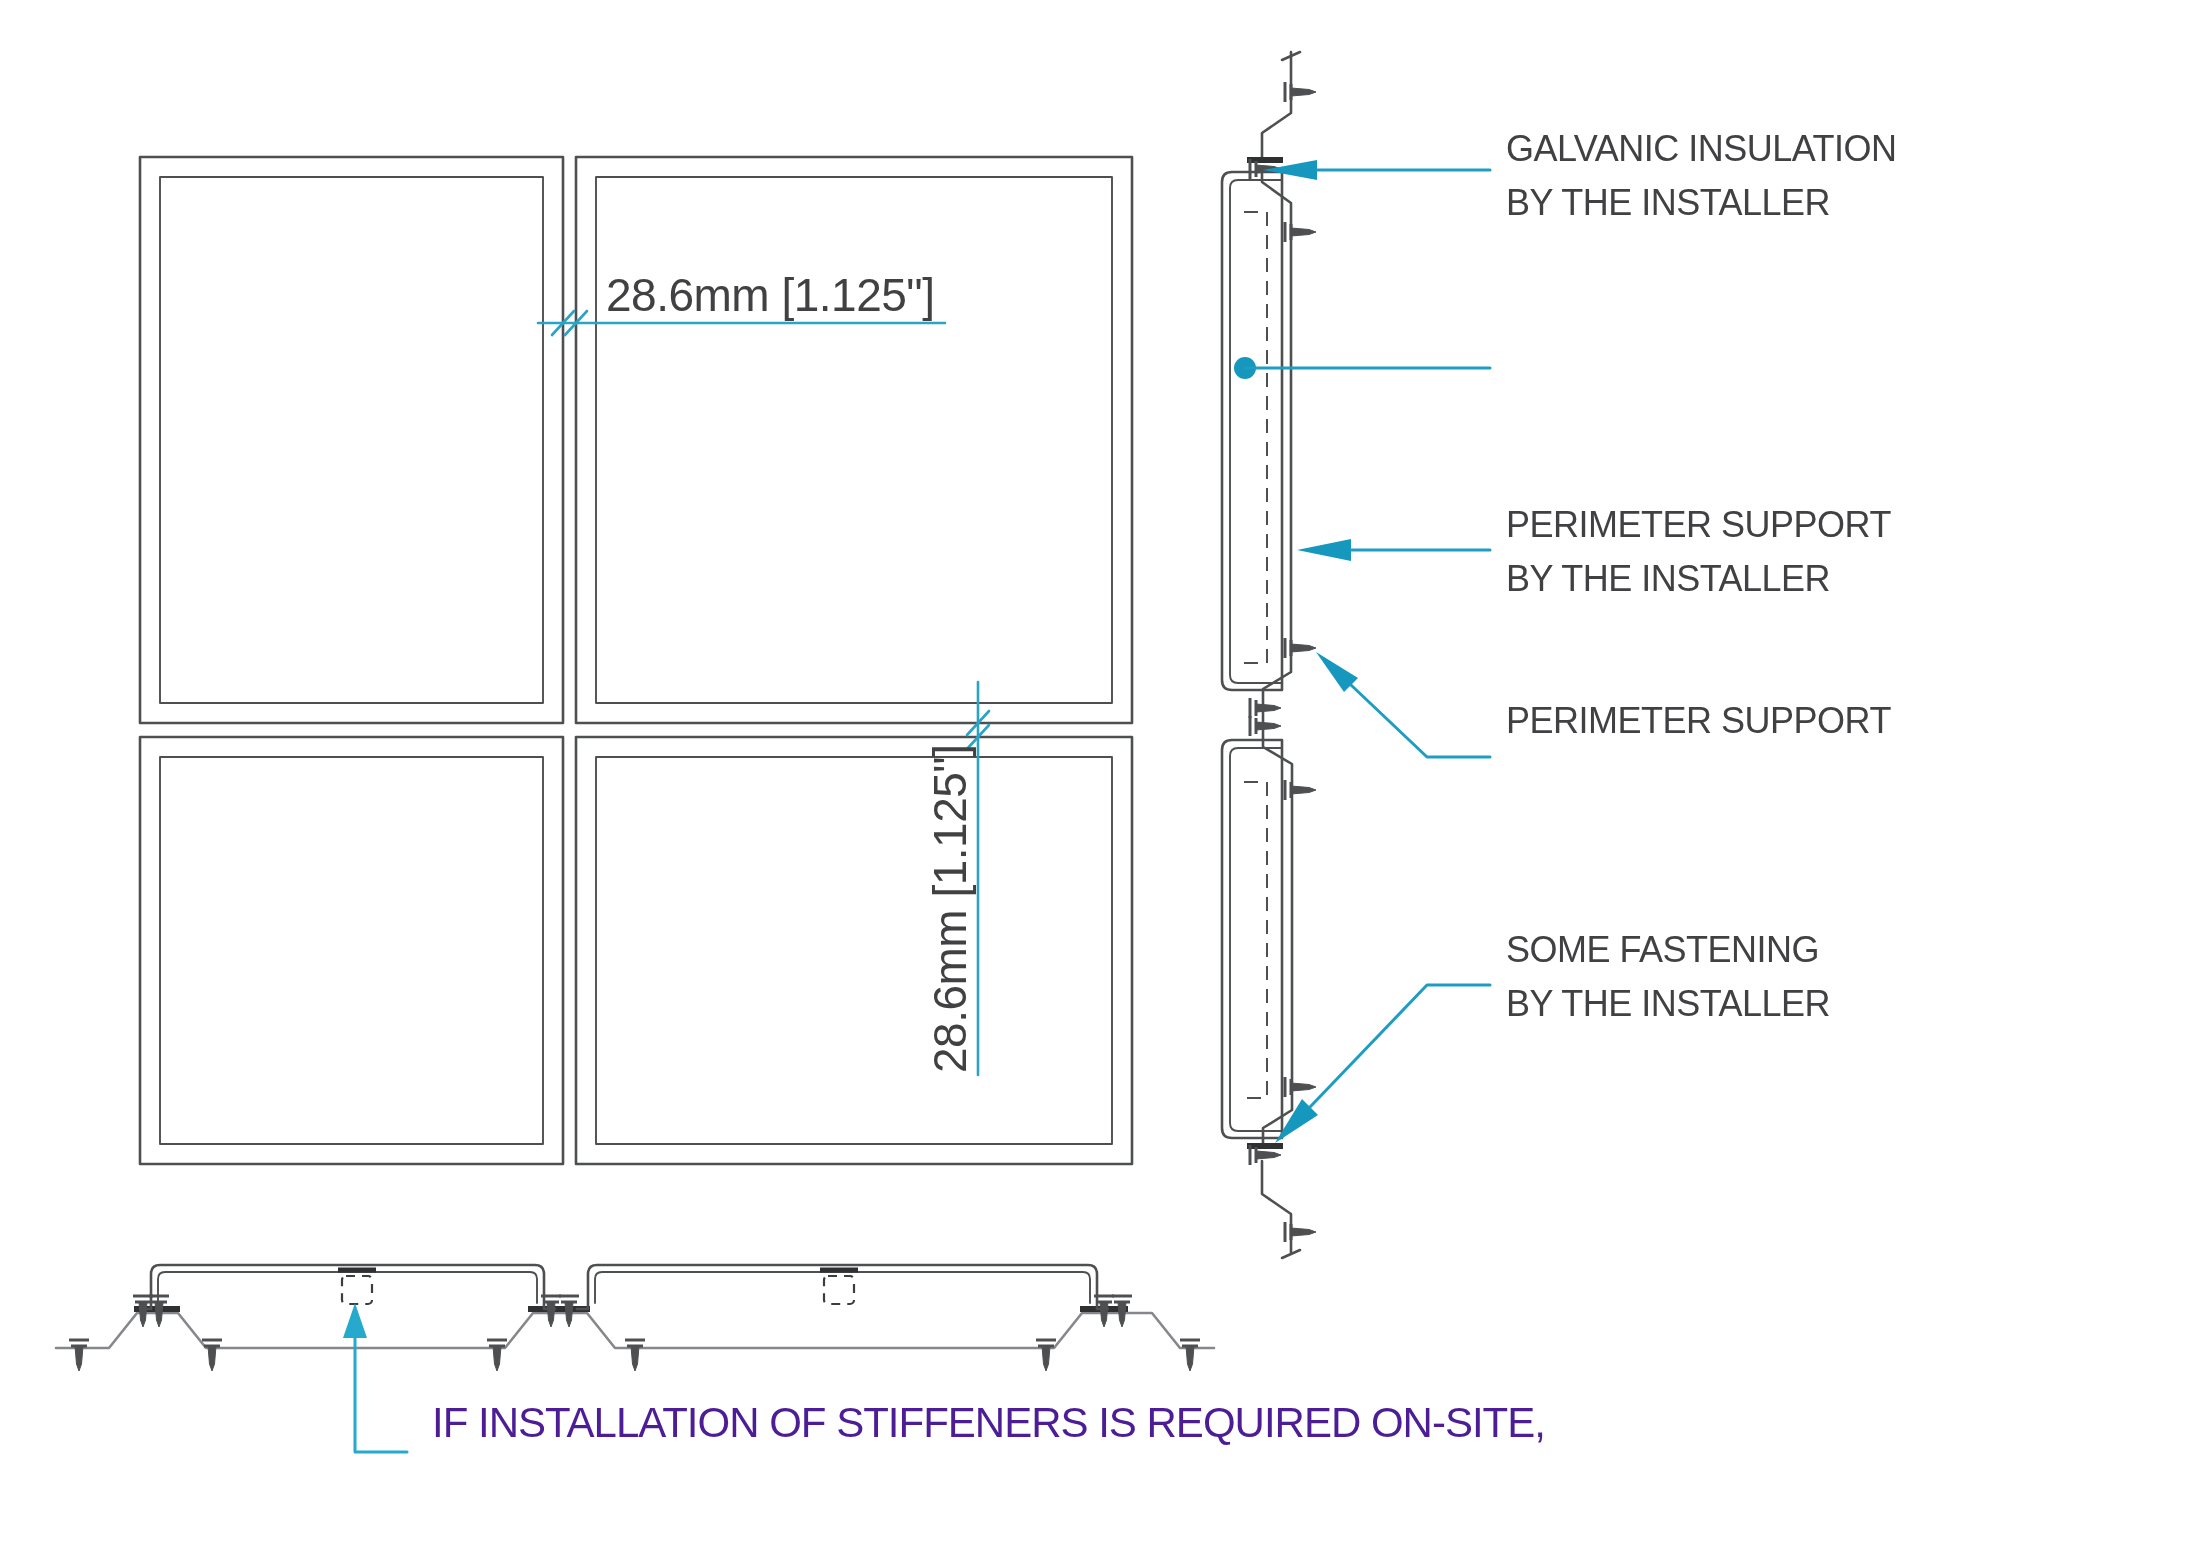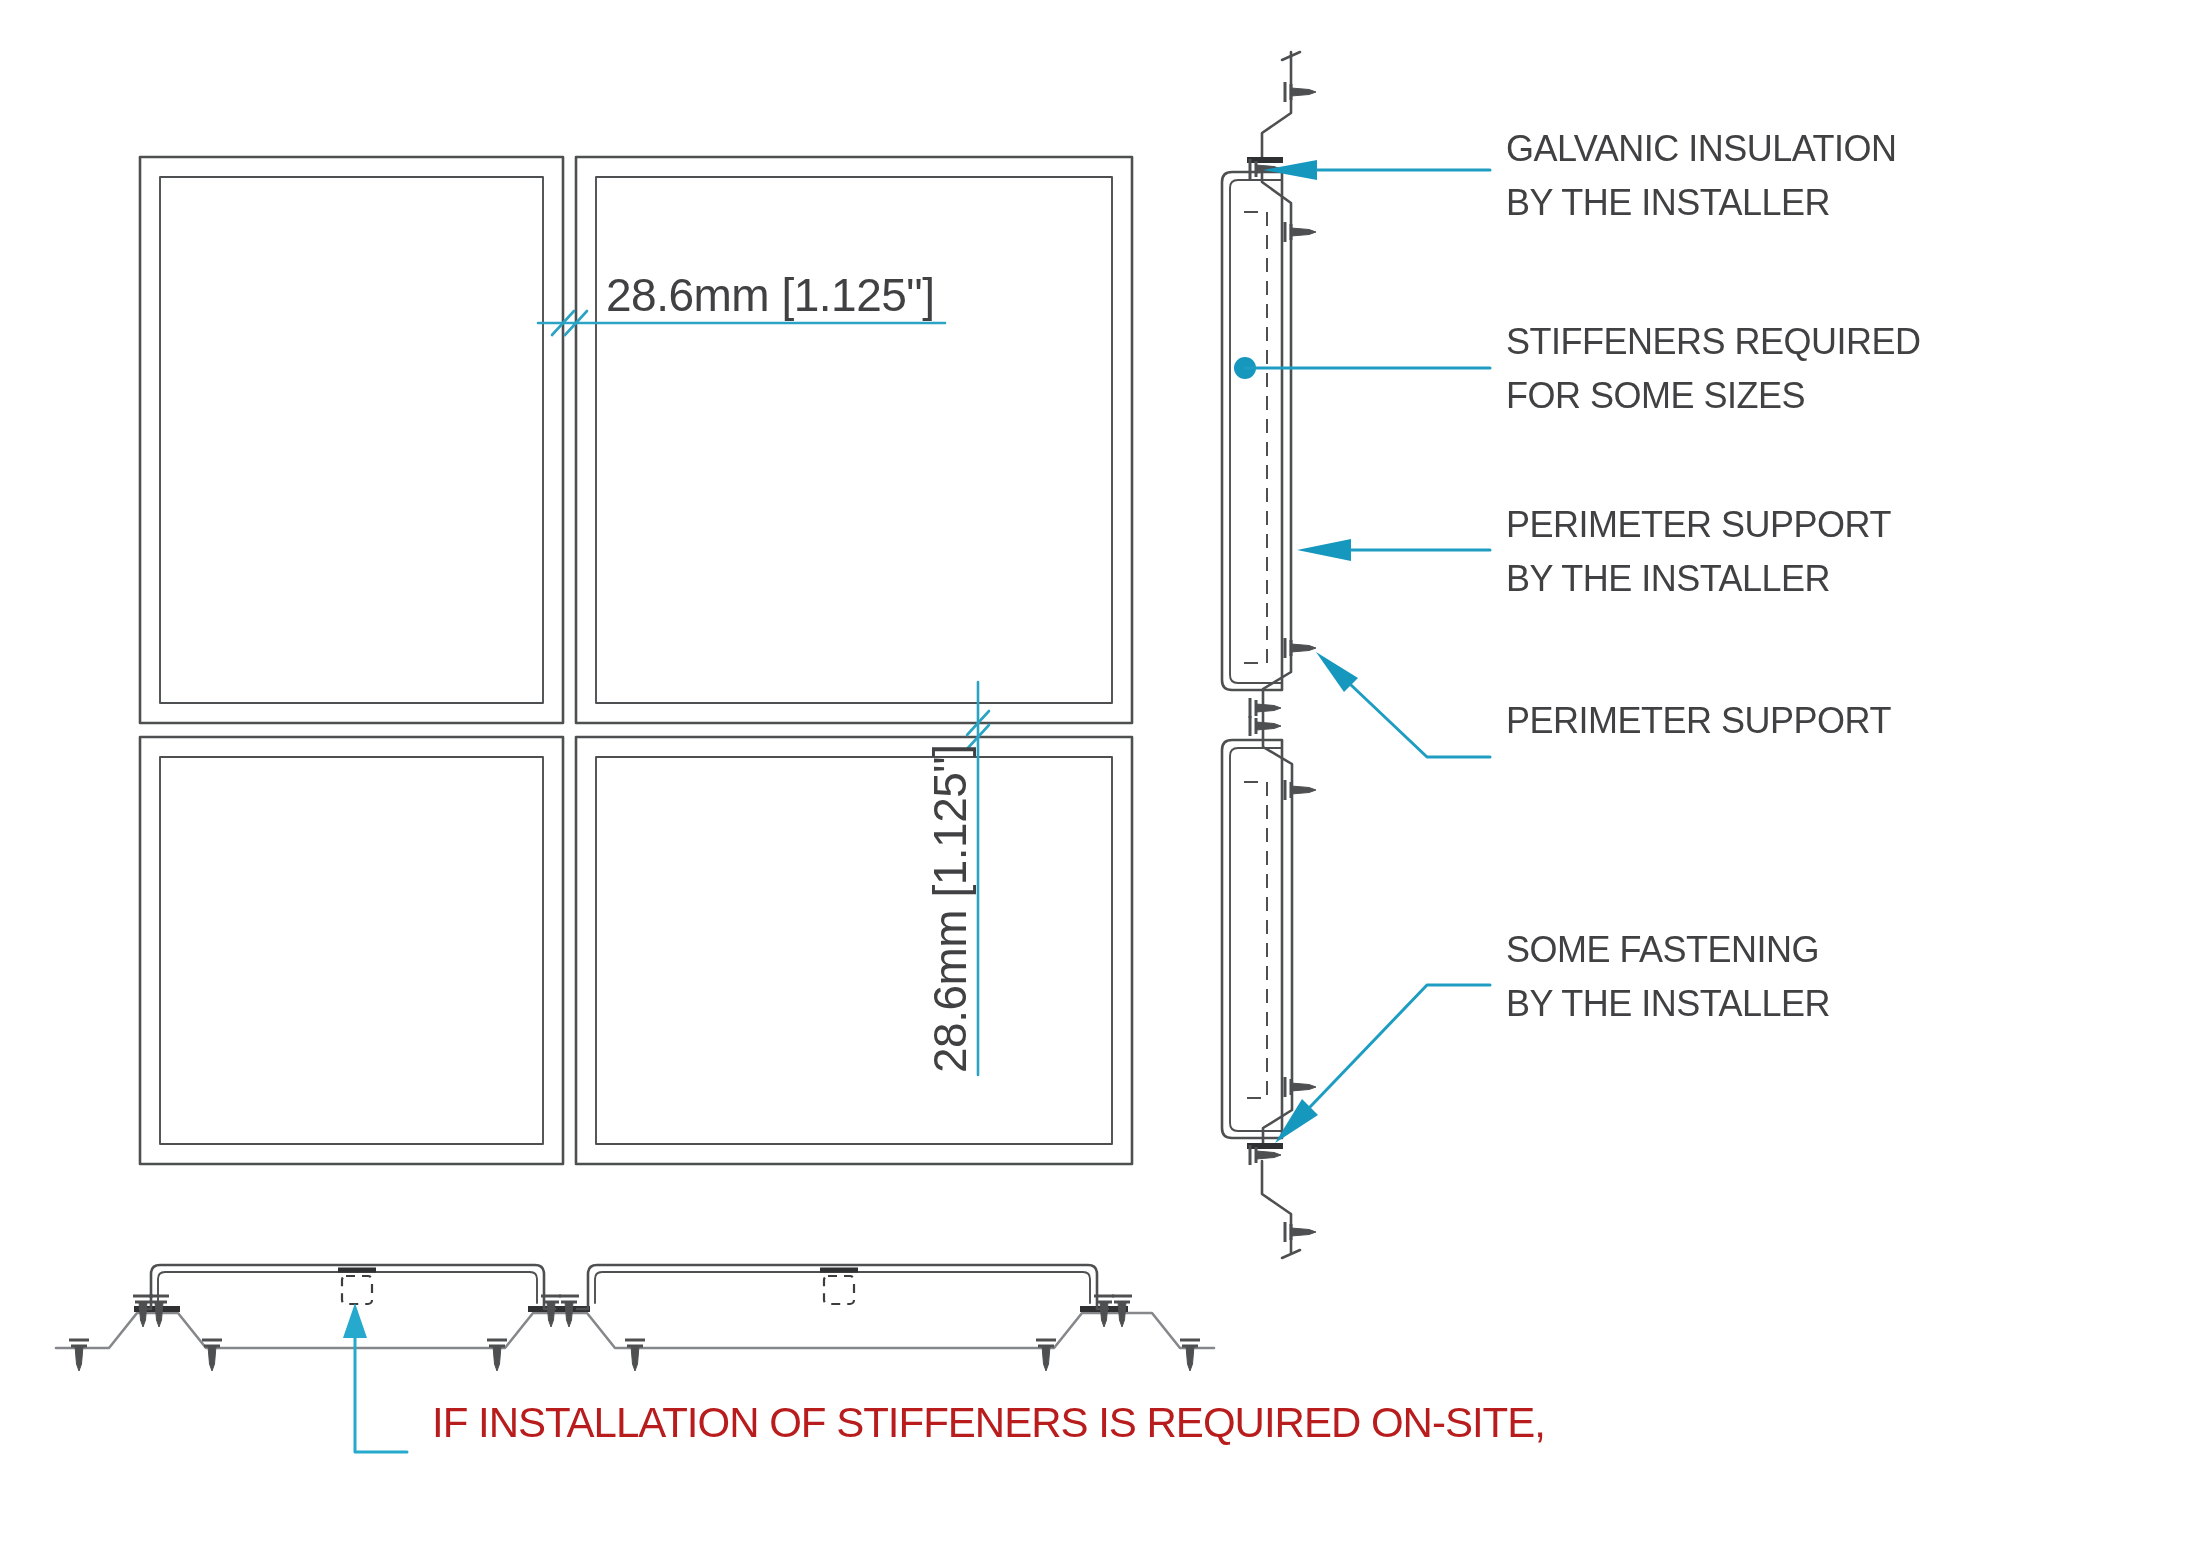--- a/index.html
+++ b/index.html
@@ -35,21 +35,21 @@
   .dim{
     position:absolute;color:#414042;font-size:46px;font-weight:300;
     letter-spacing:-0.5px;white-space:nowrap;
   }
   .dim-v{
     width:340px;height:50px;text-align:left;
     transform:rotate(-90deg);
   }
   .note{
     position:absolute;left:432px;top:1392px;
-    color:#b91c1c;font-size:42px;line-height:61px;font-weight:300;
+    color:#4c1d95;font-size:42px;line-height:61px;font-weight:300;
     letter-spacing:-1px;white-space:nowrap;
   }
   .note span{display:block;}
 </style>
 </head>
 <body>
 
 <div class="stage">
 
   <svg width="2190" height="1565" viewBox="0 0 2190 1565">
@@ -188,24 +188,20 @@
 
   <div class="dim" style="left:606px;top:268px;">28.6mm [1.125"]</div>
 
   <div class="dim dim-v" style="left:778px;top:878px;">28.6mm [1.125"]</div>
 
   <div class="callout" style="top:122px;">
     <span>GALVANIC INSULATION</span>
     <span>BY THE INSTALLER</span>
   </div>
 
-  <div class="callout" style="top:315px;">
-    <span>STIFFENERS REQUIRED</span>
-    <span>FOR SOME SIZES</span>
-  </div>
 
   <div class="callout" style="top:498px;">
     <span>PERIMETER SUPPORT</span>
     <span>BY THE INSTALLER</span>
   </div>
 
   <div class="callout" style="top:694px;">
     <span>PERIMETER SUPPORT</span>
   </div>
 

